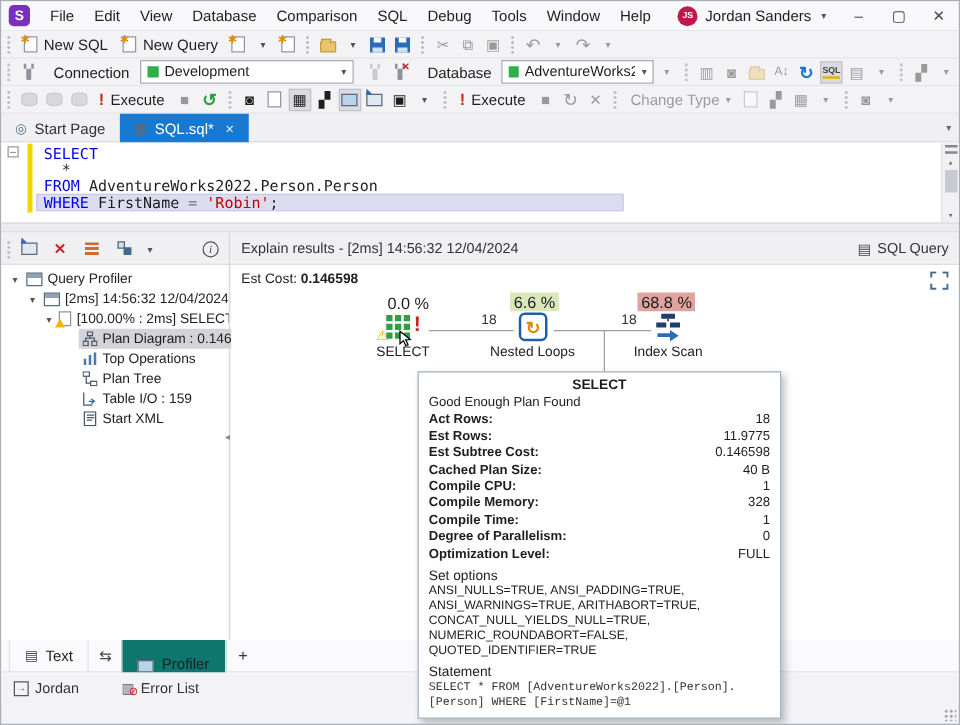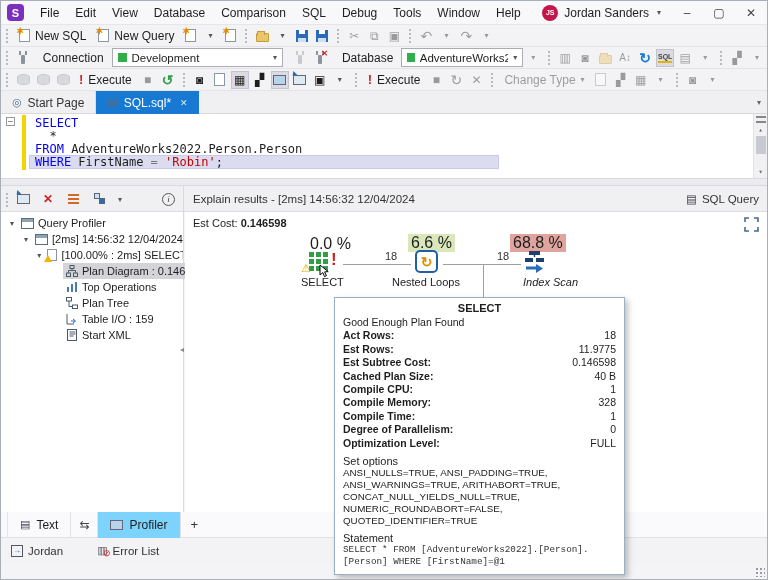--- a/index.html
+++ b/index.html
@@ -101,21 +101,21 @@
   .ico-sqldoc { width:10px; height:12px; border:1px solid #8a97a5; background:#fff; position:relative; }
   .ico-sqldoc::after { content:""; position:absolute; left:-4px; bottom:-2px; border-left:4px solid transparent;
                        border-right:4px solid transparent; border-bottom:7px solid #f2b600; }
   .selband { display:flex; align-items:center; gap:4px; background:#d4d4d8; padding:0 3px; height:16px; flex:1; }
   .vsplit-arrow { position:absolute; left:179px; top:344px; font-size:8px; color:#888; }
 
   
   .diagram { position:absolute; left:184px; top:211px; width:582px; height:300px; background:#fff; }
   .estcost { position:absolute; left:8px; top:5px; font-size:11px; }
   .estcost b { font-weight:bold; }
-  .pct { position:absolute; font-size:16px; padding:0 3px; }
+  .pct { position:absolute; font-size:13px; padding:0 3px; }
   .pct.green { background:#d9e7bb; } .pct.red { background:#dfa49e; }
   .nodelbl { position:absolute; font-size:11px; color:#222; }
   .edge { position:absolute; background:#9f9f9f; }
   .rowslbl { position:absolute; font-size:11px; color:#333; }
   .grid9 { display:grid; grid-template-columns:repeat(3,5px); grid-template-rows:repeat(3,5px); gap:2px; }
   .grid9 i { background:#2f9e44; }
   .nl-box { width:23px; height:23px; border:2.5px solid #1f5fa8; border-radius:5px; display:flex;
             align-items:center; justify-content:center; color:#e08a00; font-weight:bold; font-size:14px; }
 
   
@@ -125,21 +125,21 @@
   .tt-title { text-align:center; font-weight:bold; font-size:11px; margin-bottom:2px; }
   .tt-row { display:flex; justify-content:space-between; line-height:13.4px; }
   .tt-row b { font-weight:bold; }
   .tt-sec { font-weight:normal; font-size:11px; margin-top:5px; }
   .tt-small { font-size:9.8px; line-height:12px; color:#222; }
   .tt-mono { font-family:"Liberation Mono",monospace; font-size:9.3px; line-height:12px; color:#333; }
 
   
   .btabs { position:absolute; left:0; top:511px; width:766px; height:26px; background:#fafafc; border-bottom:1px solid #e0e0e6; display:flex; align-items:center; }
   .btab { display:flex; align-items:center; gap:6px; padding:0 12px; height:26px; font-size:12px; border-right:1px solid #e2e2e8; border-left:1px solid #e2e2e8;}
-  .btab.active { background:#7dd3fc; }
+  .btab.active { background:#0f766e;align-items:flex-end; }
   .swap { font-size:12px; color:#444; padding:0 8px; }
   .plus { padding:0 10px; font-size:13px; color:#333; }
   .bt-right { margin-left:auto; display:flex; align-items:center; margin-right:8px; gap:6px; }
   .count16 { font-size:11px; color:#555; margin-right:38px; }
   .toggle { width:24px; height:20px; display:flex; align-items:center; justify-content:center; }
   .toggle.pressed { background:#dcdce0; border:1px solid #c6c6cc; }
   .tg1 { width:13px; height:11px; border:1px solid #444; position:relative; }
   .tg1::after { content:""; position:absolute; left:0; bottom:0; width:11px; height:4px; background:#444; }
   .tg2 { width:13px; height:11px; border:1px solid #666; }
   .orow { position:absolute; left:0; top:537px; width:766px; height:25px; background:#f3f3f5; display:flex; align-items:center; }
@@ -514,21 +514,21 @@
         <svg width="25" height="25" viewBox="0 0 25 25">
             <rect x="7" y="2" width="11" height="4" fill="#1d3f6e"></rect>
             <rect x="3" y="9" width="8" height="4" fill="#1d3f6e"></rect>
             <rect x="14" y="9" width="8" height="4" fill="#1d3f6e"></rect>
             <path d="M12.5 6v2" stroke="#1d3f6e" stroke-width="1.4"></path>
             <path d="M4 19h11" stroke="#2b6cb8" stroke-width="3"></path>
             <path d="M14 15l7 4.5-7 4.5z" fill="#2b6cb8"></path>
           </svg>
       </span>
     </div>
-    <span class="nodelbl" style="left:338px;top:64px;font-style:italic;">Index Scan</span>
+    <span class="nodelbl" style="left:322px;top:64px;">Index Scan</span>
   </div>
 
   <div class="btabs">
     <span class="btab" style="margin-left:6px;">
       <span style="color:#445;font-size:11px;">▤</span>
       <span>Text</span>
     </span>
     <span class="swap">⇆</span>
     <span class="btab active">
       <span class="imgico"></span>

